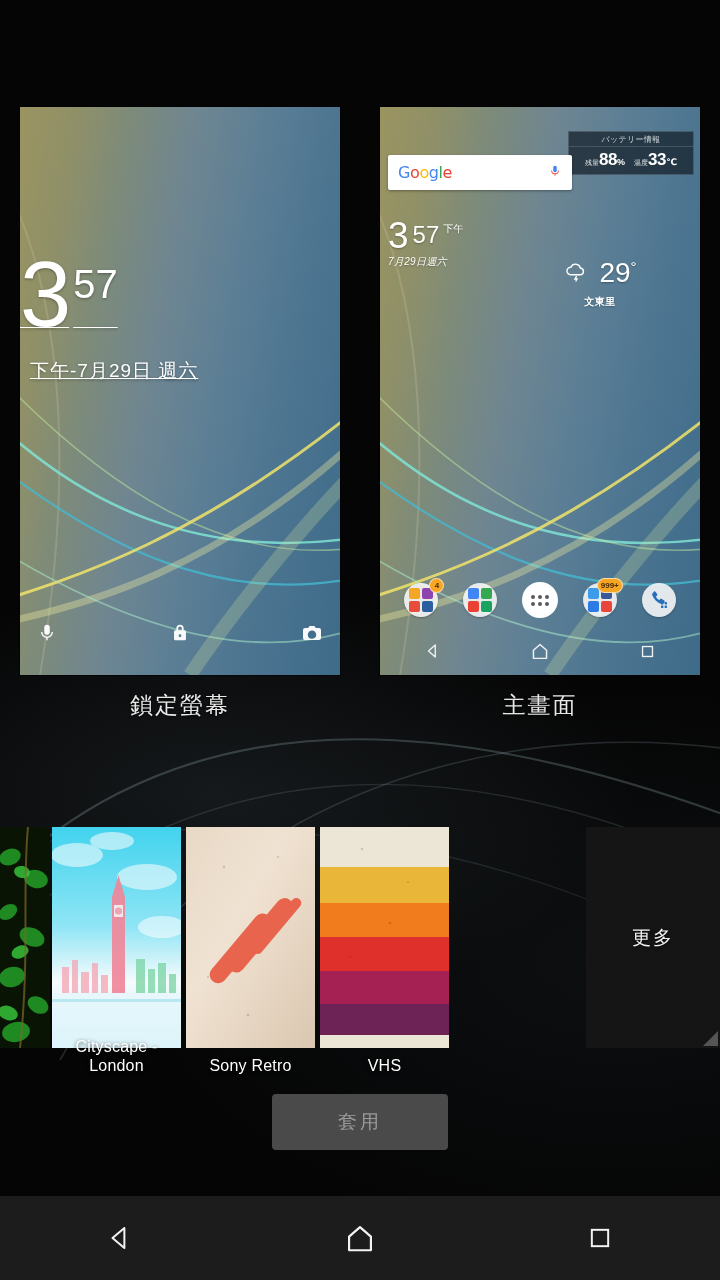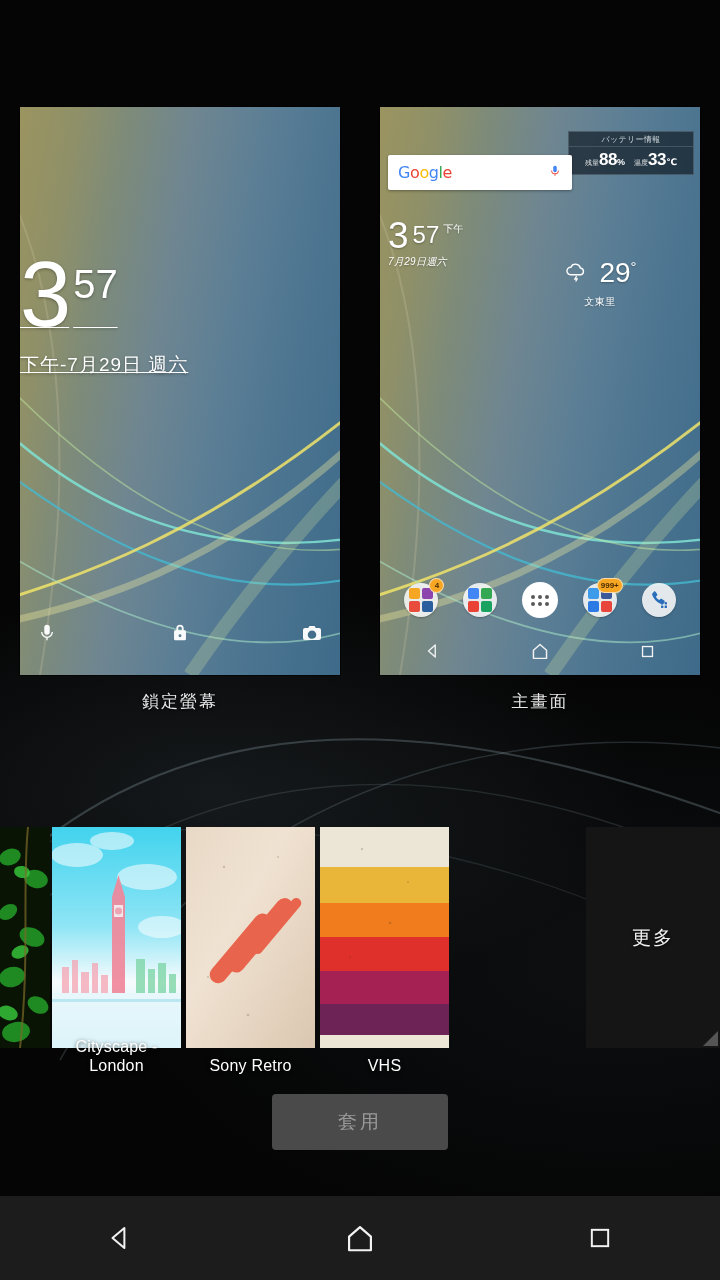--- a/index.html
+++ b/index.html
@@ -29,21 +29,21 @@
   
   .wall{position:absolute;inset:0;overflow:hidden;
     background:linear-gradient(100deg,#9b9460 0%,#8f9068 14%,#7e8b79 26%,#6f8691 42%,#5b7e95 60%,#4b7490 78%,#3e6b89 100%);}
   .wall svg{position:absolute;left:0;top:0;}
 
   
   .lockclock{position:absolute;left:0;right:0;top:144px;text-align:left;color:#fff;
     text-shadow:0 1px 3px rgba(0,0,0,.35);text-decoration:underline;}
   .lockclock .hr{font-size:92px;font-weight:300;line-height:.95;letter-spacing:-2px;}
   .lockclock .mn{font-size:40px;font-weight:400;vertical-align:28px;margin-left:4px;letter-spacing:0px;}
-  .lockdate{margin-top:14px;font-size:19px;color:#fff;letter-spacing:1px;}
+  .lockdate{margin-top:20px;font-size:19px;color:#fff;letter-spacing:1px;padding-left:10px;}
 
   .lockbar{position:absolute;left:0;right:0;bottom:14px;height:40px;}
   .lockbar .ico{position:absolute;color:#fff;opacity:.96;}
   .lockbar .mic{left:16px;} .lockbar .lock{left:50%;transform:translateX(-50%);} .lockbar .cam{right:16px;}
 
   
   .battwidget{position:absolute;right:6px;top:24px;width:126px;
     background:rgba(20,30,40,.72);border:1px solid rgba(140,160,175,.35);}
   .battwidget .bhead{text-align:center;color:#cfd8dd;font-size:8px;padding:2px 0 1px;
     border-bottom:1px solid rgba(140,160,175,.28);letter-spacing:.3px;}
@@ -64,39 +64,39 @@
   .hwclock .h{font-size:37px;font-weight:200;line-height:.9;}
   .hwclock .m{font-size:24px;font-weight:300;margin-left:4px;line-height:1.3;}
   .hwclock .ap{font-size:10px;margin-left:4px;margin-top:3px;}
   .hwclock .d{font-size:10px;margin-top:3px;letter-spacing:.3px;font-style:italic;}
 
   .hwweather{position:absolute;left:160px;top:114px;color:#fff;text-align:center;width:120px;
     text-shadow:0 1px 2px rgba(0,0,0,.3);margin-top:36px;}
   .hwweather .wrow{display:flex;align-items:center;justify-content:center;gap:10px;}
   .hwweather .temp{font-size:28px;font-weight:300;}
   .hwweather .temp sup{font-size:15px;}
-  .hwweather .city{font-size:10px;margin-top:6px;letter-spacing:.5px;}
+  .hwweather .city{font-size:10px;margin-top:6px;letter-spacing:.5px;font-weight:bold;}
 
   .dock{position:absolute;left:0;right:0;bottom:52px;height:46px;display:flex;align-items:center;justify-content:space-around;padding:0 12px;}
   .dockicon{position:relative;width:34px;height:34px;border-radius:50%;background:rgba(248,248,248,.88);
     display:flex;align-items:center;justify-content:center;box-shadow:0 1px 2px rgba(0,0,0,.25);}
   .folder{display:grid;grid-template-columns:11px 11px;grid-template-rows:11px 11px;gap:2px;}
   .mini{width:11px;height:11px;border-radius:2px;}
   .badge{position:absolute;top:-5px;right:-6px;min-width:15px;height:15px;border-radius:8px;
     background:#f6a623;color:#4a2c00;font-size:8px;font-weight:700;display:flex;align-items:center;justify-content:center;padding:0 3px;
     border:1px solid rgba(255,255,255,.6);}
   .appdrawer{width:36px;height:36px;border-radius:50%;background:#fff;display:flex;align-items:center;justify-content:center;}
   .ddots{display:grid;grid-template-columns:repeat(3,4px);grid-template-rows:repeat(2,4px);gap:3px;}
   .ddots i{width:4px;height:4px;border-radius:50%;background:#5a5a5a;display:block;}
 
   .navsm{position:absolute;left:0;right:0;bottom:0;height:44px;display:flex;align-items:center;justify-content:space-around;}
 
   
   .captions{position:absolute;top:690px;left:0;width:720px;height:34px;}
-  .cap{position:absolute;top:0;width:320px;text-align:center;color:#e8e8e8;font-size:17px;letter-spacing:2px;
+  .cap{position:absolute;top:0;width:320px;text-align:center;color:#e8e8e8;font-size:23px;letter-spacing:2px;
     text-shadow:0 1px 3px rgba(0,0,0,.9);}
   .cap.l{left:20px;} .cap.r{left:380px;}
 
   
   .strip{position:absolute;left:0;top:827px;width:720px;height:221px;}
   .thumb{position:absolute;top:0;height:261px;overflow:hidden;}
   .thumb .tlabel{position:absolute;left:0;right:0;bottom:12px;text-align:center;color:#fff;font-size:16px;
     text-shadow:0 1px 4px rgba(0,0,0,.75);line-height:1.18;padding:0 3px;letter-spacing:.2px;}
   .more{position:absolute;left:586px;top:0;width:134px;height:221px;background:#151515;
     display:flex;align-items:center;justify-content:center;}

